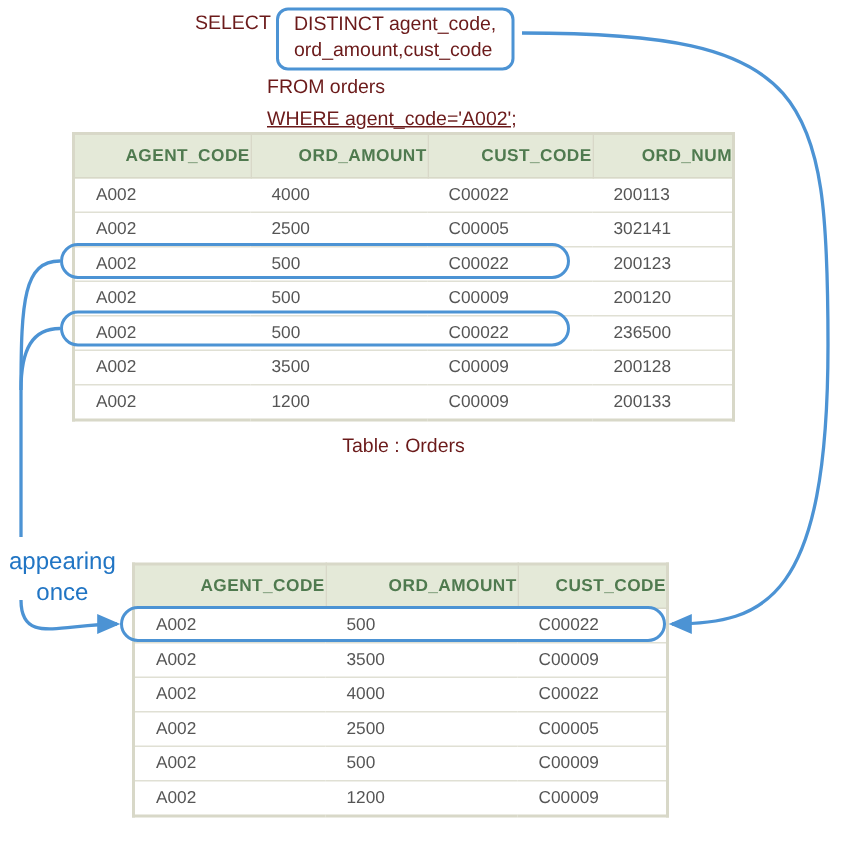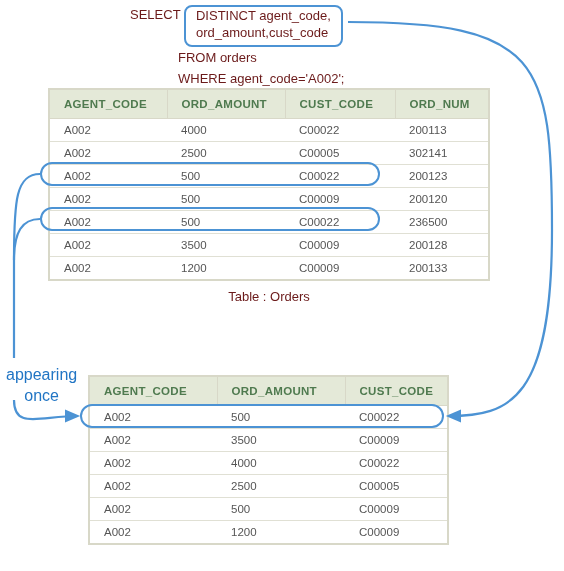--- a/index.html
+++ b/index.html
@@ -17,42 +17,42 @@
   .sql-block {
     position: absolute;
     left: 130px;
     top: 5px;
     font-size: 13px;
     color: #6b1a1a;
     line-height: 1.6;
   }
   .sql-line1 { white-space: nowrap; margin-bottom: 1px; }
   .sql-line2 { margin-left: 48px; }
-  .sql-line3 { margin-left: 48px; }
+  .sql-line3 { margin-left: 48px; text-decoration: underline; }
   .distinct-box {
     display: inline-block;
     border: 2px solid #4c93d4;
     border-radius: 8px;
     padding: 1px 10px 3px;
     color: #6b1a1a;
     line-height: 1.3;
     vertical-align: top;
   }
   table.data-table {
     border-collapse: collapse;
     border: 2px solid #d8d8c8;
     background: #fff;
     font-size: 11.5px;
   }
   table.data-table th {
     background: #e4e9d8;
     color: #4f7a4f;
     font-weight: bold;
-    text-align: left;
-    padding: 8px 14px;
+    text-align: right;
+    padding: 8px 0;
     border: 1px solid #d8d8c8;
     letter-spacing: 0.3px;
   }
   table.data-table td {
     padding: 5px 14px;
     border-bottom: 1px solid #e0e0d4;
     color: #555;
   }
   .orders-wrap {
     position: absolute;

